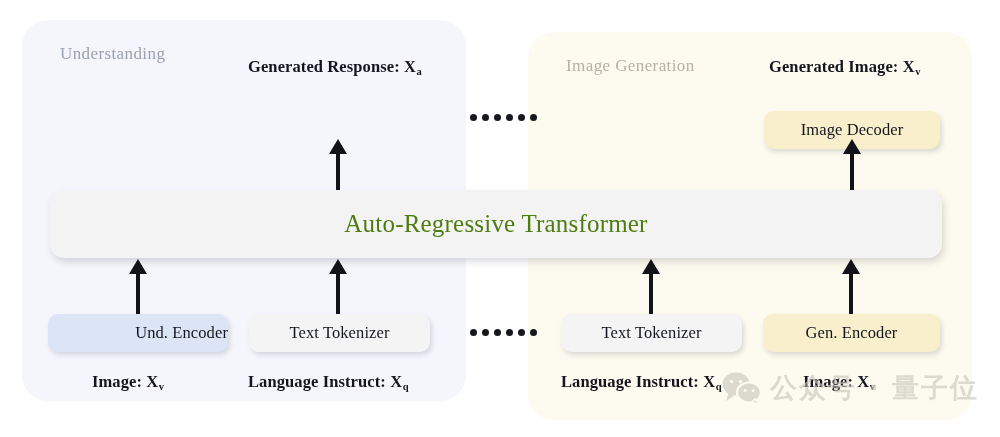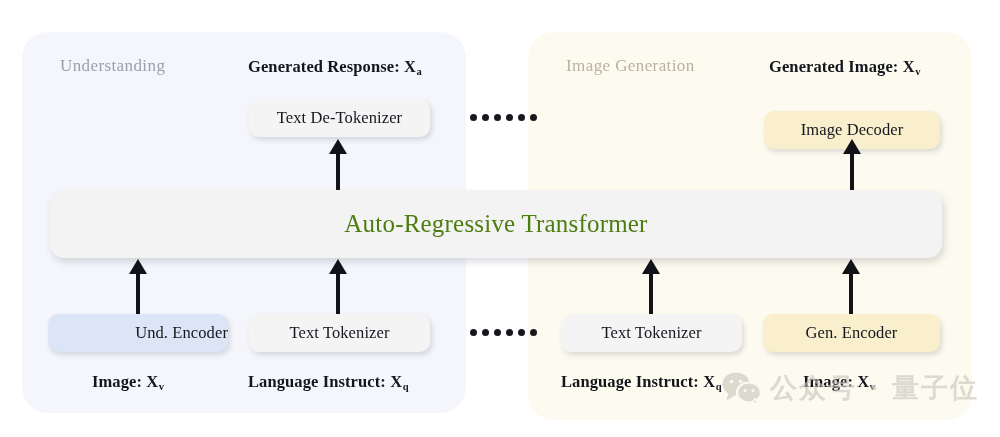--- a/index.html
+++ b/index.html
@@ -22,21 +22,21 @@
     width: 1000px; height: 437px;
     background: #ffffff;
   }
 
   
   .panel {
     position: absolute;
     border-radius: 26px;
   }
   #panel-understanding {
-    left: 22px; top: 32px;
+    left: 22px; top: 20px;
     width: 444px; height: 381px;
     background: #f4f6fb;
   }
   #panel-generation {
     left: 528px; top: 32px;
     width: 444px; height: 388px;
     background: #fdfaef;
   }
   .panel-title {
     position: absolute;
@@ -177,23 +177,20 @@
   </div>
 
   <div class="panel" id="panel-generation" style="background: rgb(253, 250, 239);">
     <div class="panel-title" id="title-generation">Image Generation</div>
   </div>
 
   <div class="caption" id="cap-lang-response"><span>Generated Response: X</span><sub>a</sub></div>
 
   <div class="caption" id="cap-generated-image"><span>Generated Image: X</span><sub>v</sub></div>
 
-  <div class="box box-grey" id="box-text-detokenizer" style="background: rgb(244, 244, 245);">
-    <span>Text De-Tokenizer</span>
-  </div>
 
   <div class="box box-cream" id="box-image-decoder" style="background: rgb(249, 239, 204);">
     <span>Image Decoder</span>
   </div>
 
   <div class="arrow" id="arrow-detok">
     <svg width="22" height="52" viewBox="0 0 22 52">
       <rect x="9" y="10" width="4" height="42" fill="#111318"></rect>
       <polygon points="11,0 20,15 2,15" fill="#111318"></polygon>
     </svg>

